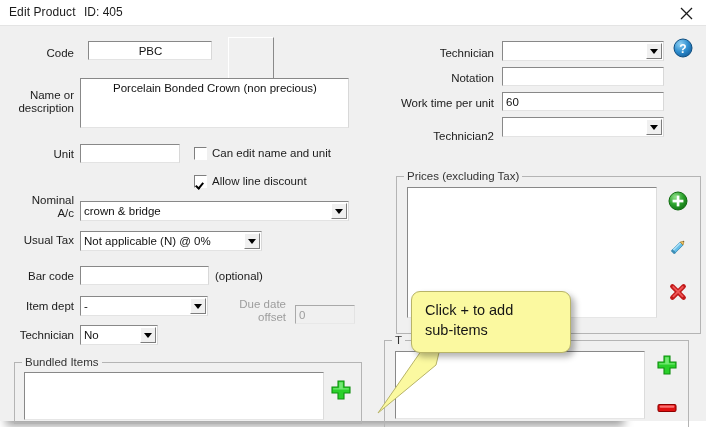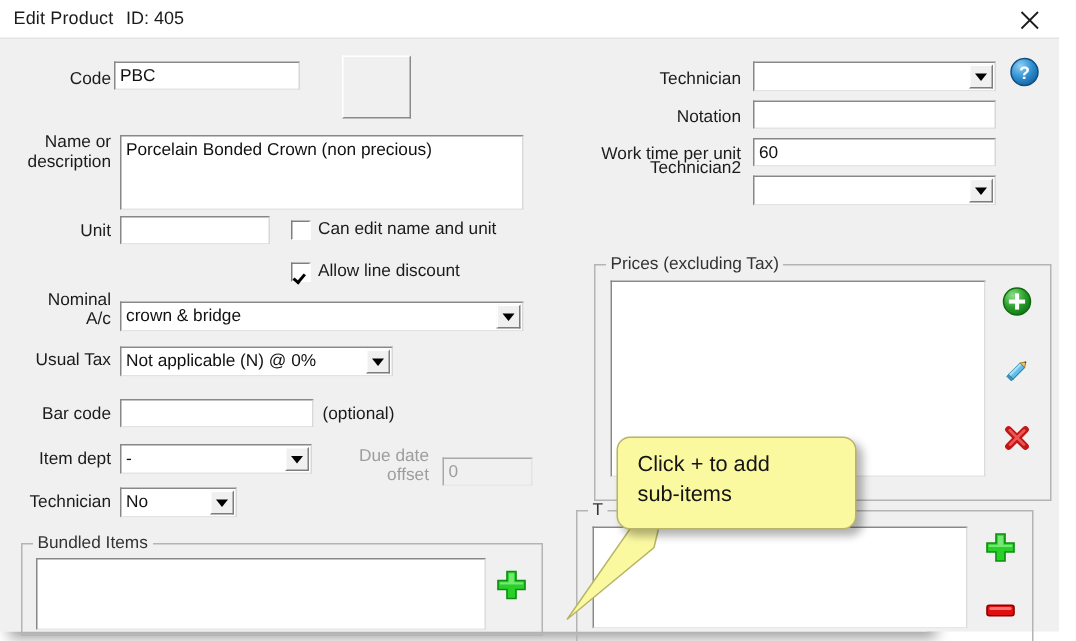--- a/index.html
+++ b/index.html
@@ -219,27 +219,27 @@
           <line x1="1" y1="1" x2="12" y2="12" stroke="#1b1b1b" stroke-width="1.2"></line>
           <line x1="12" y1="1" x2="1" y2="12" stroke="#1b1b1b" stroke-width="1.2"></line>
         </svg>
       </span>
     </div>
   </div>
 
   <div id="client">
 
     <div class="lbl" style="left:14px; top:21px; width:60px;">Code</div>
-    <input class="tfield" style="left: 76px; top: 15px; width: 124px; height: 19px;" value="PBC">
+    <input class="tfield" style="left: 88px; top: 15px; width: 124px; height: 19px; text-align: center;" value="PBC">
 
     <div id="pic-placeholder" style="left:228px; top:11px; width:46px; height:42px;"></div>
 
     <div class="lbl" style="left:4px; top:63px; width:70px;">Name or
 description</div>
-    <textarea class="tfield" style="left: 80px; top: 64px; width: 269px; height: 50px;">Porcelain Bonded Crown (non precious)</textarea>
+    <textarea class="tfield" style="left: 80px; top: 52px; width: 269px; height: 50px; text-align: center;">Porcelain Bonded Crown (non precious)</textarea>
 
     <div class="lbl" style="left:20px; top:122px; width:54px;">Unit</div>
     <input class="tfield" style="left: 80px; top: 118px; width: 100px; height: 19px;" value="">
 
     <div class="cb" style="left:194px; top:121px;"></div>
     <div class="cbtext" style="left:212px; top:121px;">Can edit name and unit</div>
 
     <div class="cb checked" style="left:194px; top:149px;"></div>
     <div class="cbtext" style="left:212px; top:149px;">Allow line discount</div>
 
@@ -297,21 +297,21 @@
         </svg>
       </span>
     </div>
 
     <div class="lbl" style="left:378px; top:46px; width:116px;">Notation</div>
     <input class="tfield" style="left: 502px; top: 41px; width: 162px; height: 19px;" value="">
 
     <div class="lbl" style="left:372px; top:71px; width:122px;">Work time per unit</div>
     <input class="tfield" style="left: 502px; top: 66px; width: 162px; height: 19px;" value="60">
 
-    <div class="lbl" style="left:378px; top:80px; width:116px;">Technician2</div>
+    <div class="lbl" style="left:378px; top:104px; width:116px;">Technician2</div>
     <div class="combo" style="left:502px; top:91px; width:162px; height:20px;">
       <div class="cval"></div>
       <div class="cbtn"></div>
     </div>
 
     <div class="gb" style="left:396px; top:150px; width:305px; height:158px;">
       <div class="gbtitle">Prices (excluding Tax)</div>
       <div class="listbox" style="left:10px; top:10px; width:250px; height:131px;"></div>
 
       <div class="icon-btn" style="left:271px; top:14px;">

